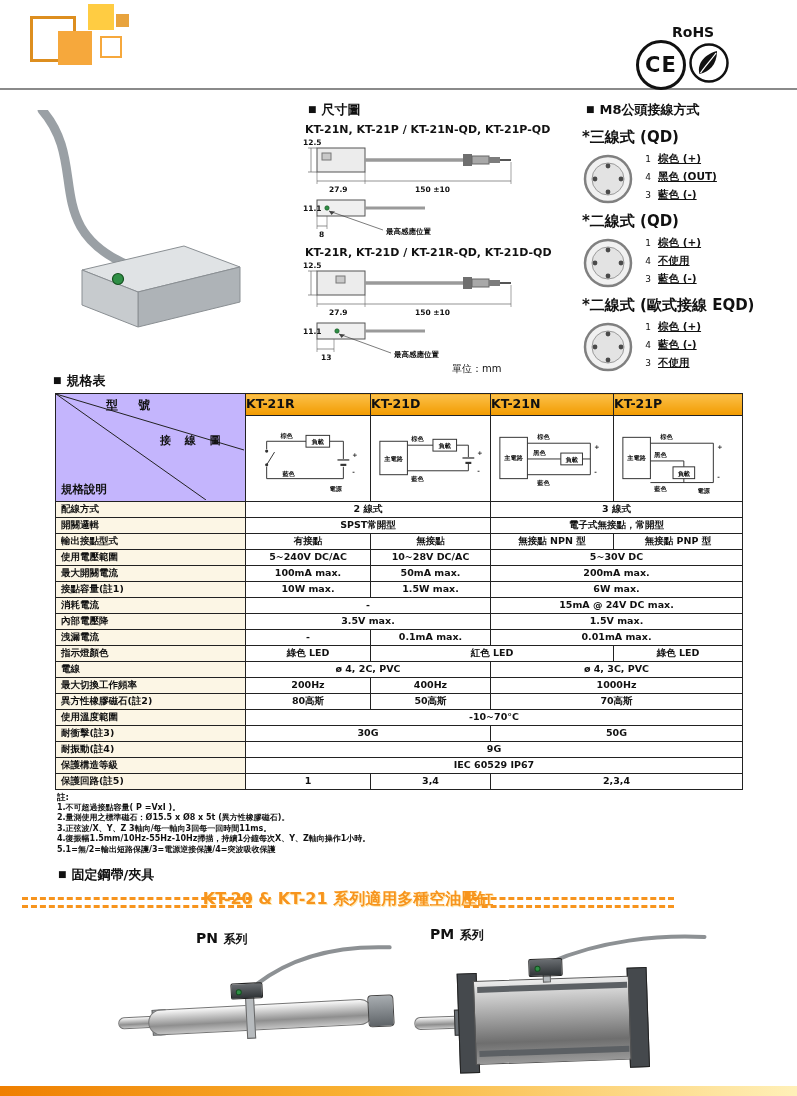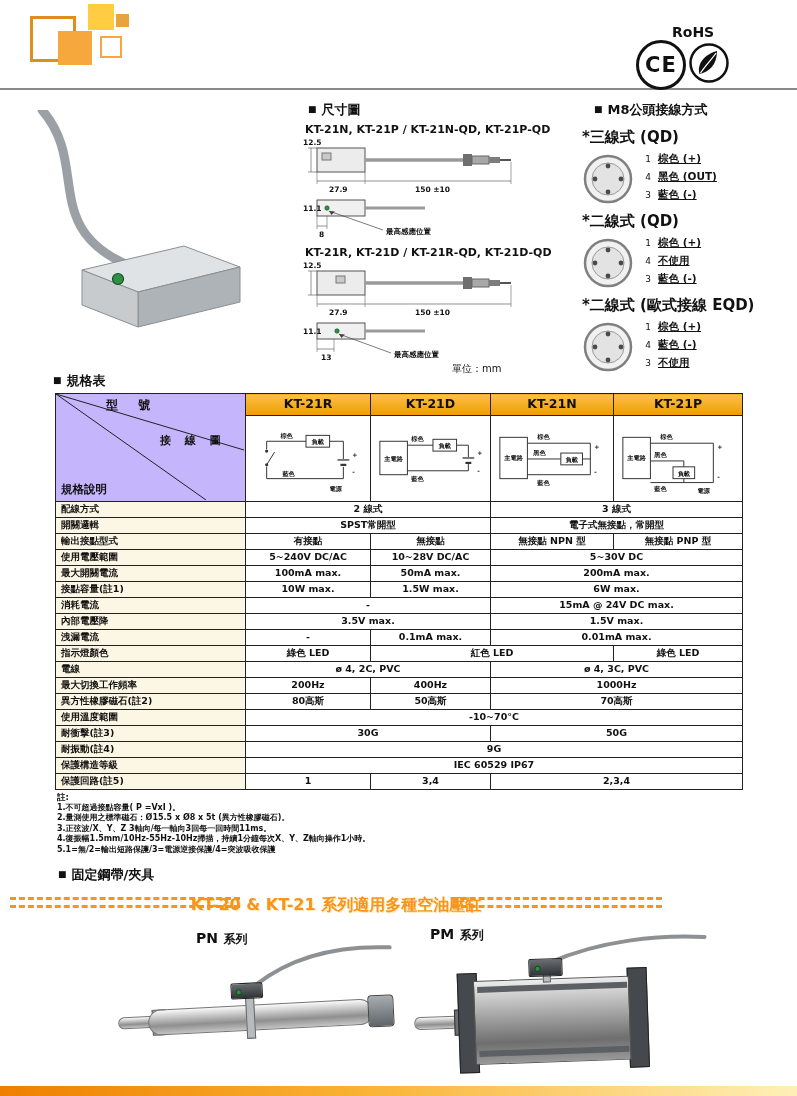--- a/index.html
+++ b/index.html
@@ -31,39 +31,39 @@
   .m8-label { font-size:15px; font-weight:bold; margin-bottom:5px; }
   .m8-body { display:flex; gap:9px; align-items:center; }
   .pins { display:flex; flex-direction:column; gap:1px; }
   .pin-row { display:flex; align-items:baseline; gap:7px; height:17px; }
   .pin-no { font-size:9px; width:8px; text-align:right; }
   .pin-desc { font-size:10.5px; font-weight:bold;text-decoration:underline; }
 
   
   .spec-table { position:absolute; left:55px; top:393px; border-collapse:collapse; table-layout:fixed; width:687px; font-size:9.5px; }
   .spec-table td, .spec-table th { border:1px solid #222; line-height:1.15; }
-  .model-h { height:22px; text-align:center; font-weight:bold; font-size:12.5px;
+  .model-h { height:22px; text-align:left; font-weight:bold; font-size:12.5px;
              background:linear-gradient(180deg,#FBC049,#F29B00); }
   .spec-table th { font-weight:bold; text-align:left; padding:1px 2px 1px 5px; background:#FCF6E5; height:16px; font-size:9.5px; }
   .spec-table td.val { text-align:center; font-weight:bold; padding:0 2px; background:#fff; }
   .corner { position:relative; padding:0; background:#c4b5fd; }
   .corner svg { position:absolute; inset:0; }
   .corner span { position:absolute; font-weight:bold; }
   .c-model { top:5px; left:50px; font-size:12px; letter-spacing:8px; }
   .c-wiring { top:41px; left:104px; font-size:11px; letter-spacing:5px; }
   .c-desc { bottom:5px; left:5px; font-size:11.5px; }
   .diag-row td { height:84px; vertical-align:middle; padding:1px; background:#fff; }
   .wt { font-size:6.3px; font-weight:bold; fill:#111; }
 
   
   .notes { position:absolute; left:57px; top:792px; font-size:8px; font-weight:bold; line-height:10.5px; }
   .note-title { font-size:8.5px; }
 
   
-  .banner { position:absolute; left:0; top:889px; width:672px; height:27px; display:flex; align-items:flex-end; justify-content:center; }
+  .banner { position:absolute; left:12px; top:889px; width:672px; height:27px; display:flex; align-items:flex-start; justify-content:center; }
   .banner-text { font-size:16px; font-weight:bold; color:#F7941D; text-shadow:1px 1px 0 #FFE9B0; }
   .dash-strip { position:absolute; top:8px; height:11px; border-top:3px dashed #F7941D; border-bottom:3px dashed #F7941D; }
   .prod-label { position:absolute; font-weight:bold; }
   .prod-name { font-size:14px; }
   .prod-suffix { font-size:12px; }
 
   
   .pn-art { position:absolute; left:118px; top:946px; width:292px; height:138px; transform:rotate(-3deg); }
   .pm-art { position:absolute; left:412px; top:936px; width:300px; height:150px; transform:rotate(-2deg); }
   .metal-h { background:linear-gradient(180deg,#fafafa,#8f8f8f 65%,#c4c4c4); border:1px solid #767676; }
@@ -170,21 +170,21 @@
     <line x1="14" y1="80" x2="14" y2="93" stroke="#666" stroke-width="0.6"></line>
     <line x1="31" y1="80" x2="31" y2="93" stroke="#666" stroke-width="0.6"></line>
     <line x1="14" y1="90" x2="31" y2="90" stroke="#666" stroke-width="0.7"></line>
     <text class="dt" x="18" y="101">13</text>
     <line x1="36" y1="75" x2="88" y2="94" stroke="#444" stroke-width="0.7"></line>
     <polygon points="36,75 42,75.5 38.5,79" fill="#444"></polygon>
     <text class="dt" x="91" y="98">最高感應位置</text>
   </svg>
   <div class="unit-label" style="left:452px; top:362px;">單位：mm</div>
 
-  <div class="sec-title" style="left:586px; top:101px;margin-left:8px;"><span class="bullet">■</span><span>M8公頭接線方式</span></div>
+  <div class="sec-title" style="left:586px; top:101px;"><span class="bullet">■</span><span>M8公頭接線方式</span></div>
 
   <div class="m8-group" style="top:128px;">
     <div class="m8-label">*三線式 (QD)</div>
     <div class="m8-body">
       <svg width="52" height="52" viewBox="0 0 52 52">
         <circle cx="26" cy="26" r="23" fill="#f1f1f1" stroke="#808080" stroke-width="2.5"></circle>
         <circle cx="26" cy="26" r="16" fill="#e3e3e3" stroke="#9a9a9a" stroke-width="1"></circle>
         <circle cx="26" cy="13" r="2.4" fill="#4a4a4a"></circle>
           <circle cx="39" cy="26" r="2.4" fill="#4a4a4a"></circle>
         <circle cx="26" cy="39" r="2.4" fill="#4a4a4a"></circle>

